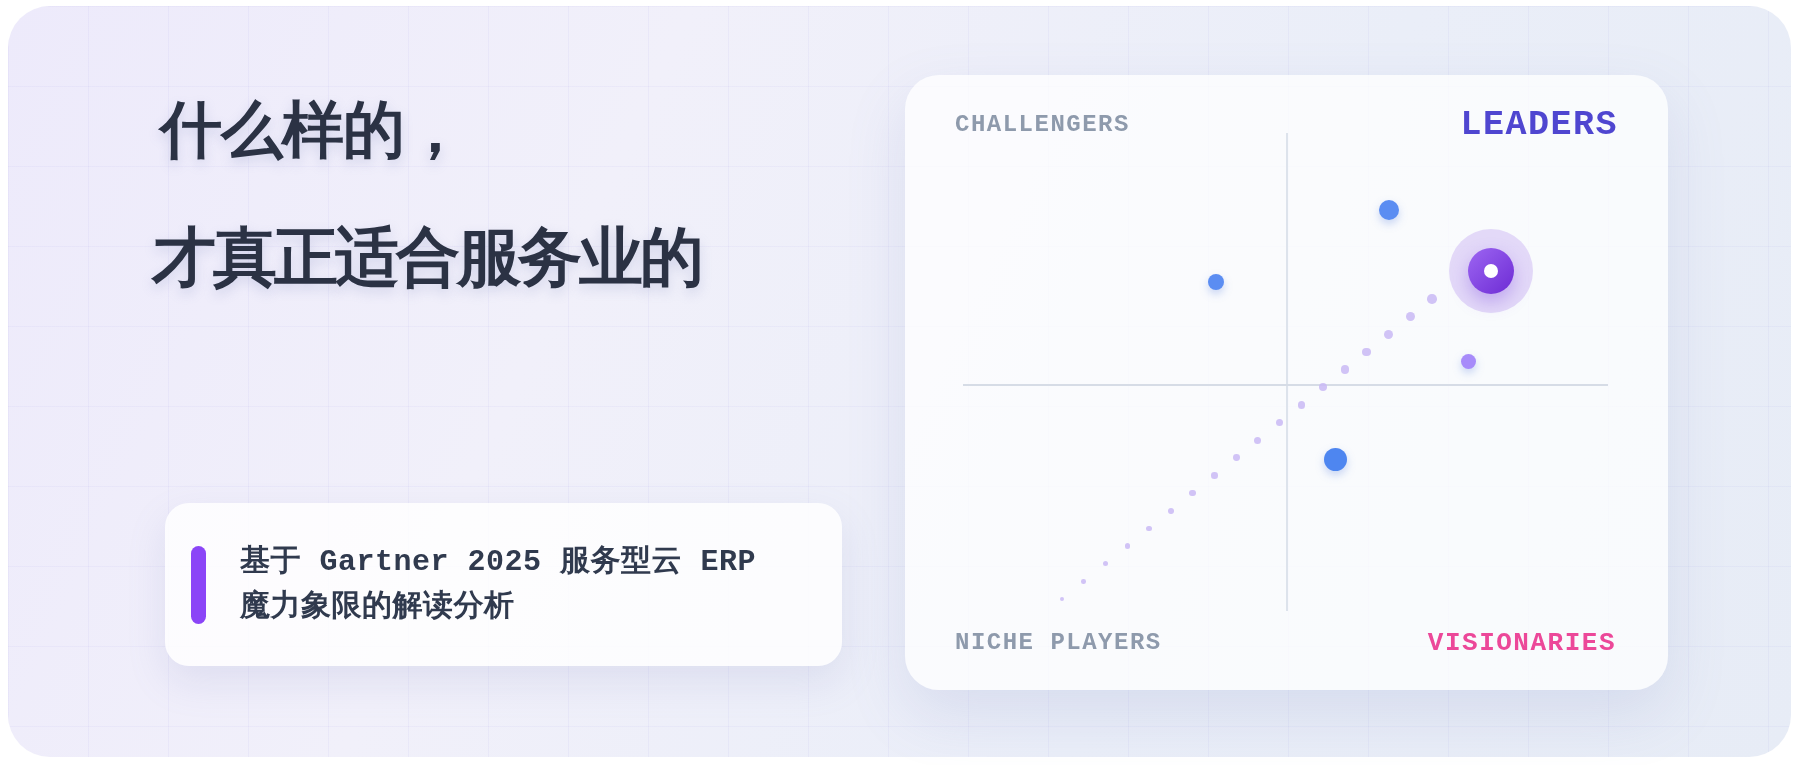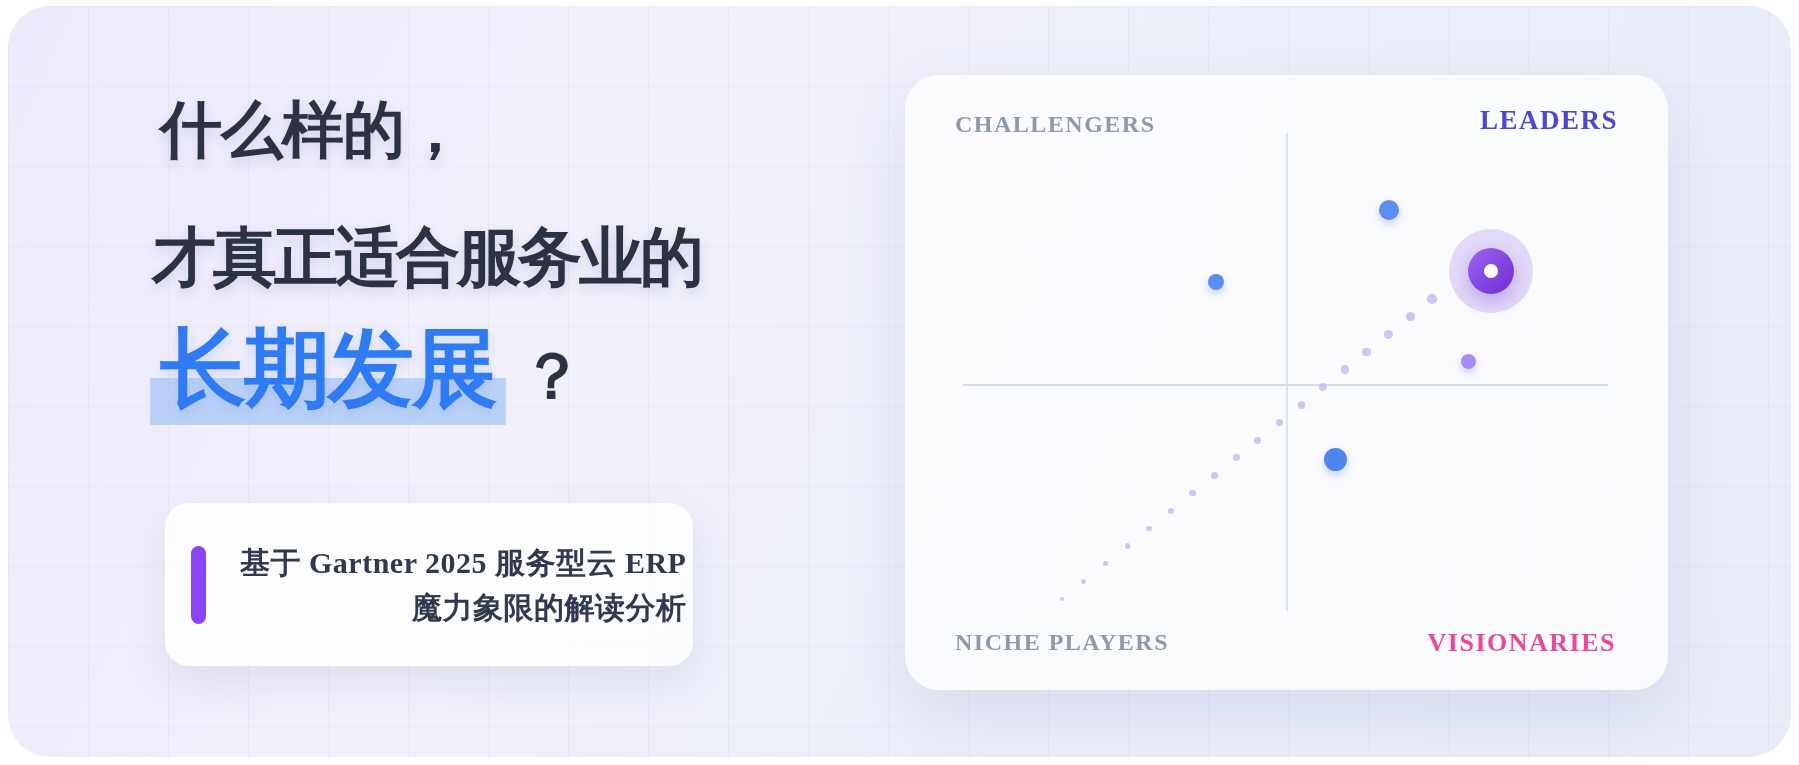--- a/index.html
+++ b/index.html
@@ -1,18 +1,18 @@
 <!DOCTYPE html>
 <html><head>
 <meta charset="utf-8">
 <style>
   html,body{margin:0;padding:0;background:#ffffff;}
   .stage{
     position:relative;width:1799px;height:765px;overflow:hidden;
-    font-family:Liberation Serif, serif;background:#ffffff;text-align:right;
+    font-family:Liberation Mono, monospace;background:#ffffff;
   }
   
   .banner{
     position:absolute;left:8px;top:6px;right:8px;bottom:8px;border-radius:42px;
     background-image:
       repeating-linear-gradient(to right, rgba(108,100,215,0.055) 0 1px, rgba(0,0,0,0) 1px 80px),
       repeating-linear-gradient(to bottom, rgba(108,100,215,0.05) 0 1px, rgba(0,0,0,0) 1px 80px),
       linear-gradient(115deg,#edeafb 0%,#f1f0fa 32%,#eaeef8 66%,#e7ecf6 100%);
   }
   
@@ -31,35 +31,35 @@
   .hero-line3{left:160px;top:322px;}
   .h-blue{
     font-size:86px;font-weight:900;color:#2e7bf3;letter-spacing:-2px;line-height:1.1;
     background:linear-gradient(to bottom, rgba(0,0,0,0) 54%, rgba(144,186,246,0.55) 54%);
     padding:0 10px 8px 10px;margin-left:-10px;
     text-shadow:0 5px 12px rgba(110,150,230,0.25);
   }
   .h-q{font-size:64px;font-weight:900;color:#2b3244;margin-left:14px;}
   
   .sub-card{
-    position:absolute;left:165px;top:503px;width:528px;height:163px;border-radius:24px;
+    position:absolute;left:165px;top:503px;width:677px;height:163px;border-radius:24px;
     background:rgba(255,255,255,0.82);box-shadow:0 16px 38px rgba(128,138,195,0.16);
     display:flex;align-items:center;
   }
   .sub-bar{width:15px;height:78px;border-radius:8px;margin-left:26px;flex:0 0 auto;}
   .sub-text{margin-left:34px;font-size:30px;font-weight:700;color:#303a4e;line-height:45px;letter-spacing:0.5px;}
   
   .chart-card{
     position:absolute;left:905px;top:75px;width:763px;height:615px;border-radius:34px;
     background:rgba(255,255,255,0.74);box-shadow:0 24px 60px rgba(120,130,190,0.16);
   }
   .q-label{position:absolute;font-weight:700;letter-spacing:1.5px;}
   .q-gray{font-size:24px;color:#8e9aac;}
   .q-tl{left:50px;top:36px;}
-  .q-tr{right:50px;top:30px;font-size:27px;color:#4f46d0;}
+  .q-tr{right:50px;top:30px;font-size:35px;color:#4f46d0;}
   .q-bl{left:50px;bottom:34px;}
   .q-br{right:52px;bottom:32px;font-size:26px;color:#ec4899;}
   .axis-v{position:absolute;left:381px;top:58px;width:2px;height:478px;background:#dde3ec;}
   .axis-h{position:absolute;left:58px;top:309px;width:645px;height:2px;background:#d6dce6;}
   .dot{position:absolute;border-radius:50%;box-shadow:0 4px 9px rgba(104,140,225,0.35);}
   .trail-dot{position:absolute;border-radius:50%;box-shadow:none;}
   .halo{position:absolute;border-radius:50%;}
   .ring{position:absolute;border-radius:50%;box-shadow:0 8px 18px rgba(120,70,220,0.35);}
   .core{position:absolute;border-radius:50%;background:#ffffff;}
 </style>
@@ -68,24 +68,20 @@
 
 <div class="stage">
   <div class="banner"></div>
 
   <div class="hero-line hero-line1">
     <span class="h-cn">什么样的</span>
     <span class="h-cn">，</span>
   </div>
   <div class="hero-line hero-line2">
     <span class="h-cn">才真正适合服务业的</span>
-  </div>
-  <div class="hero-line hero-line3">
-    <span class="h-blue">长期发展</span>
-    <span class="h-q">？</span>
   </div>
 
   <div class="sub-card">
     <div class="sub-bar" id="sub-bar" style="background: rgb(139, 69, 247);"></div>
     <div class="sub-text">
       <div>基于 Gartner 2025 服务型云 ERP</div>
       <div>魔力象限的解读分析</div>
     </div>
   </div>
 

